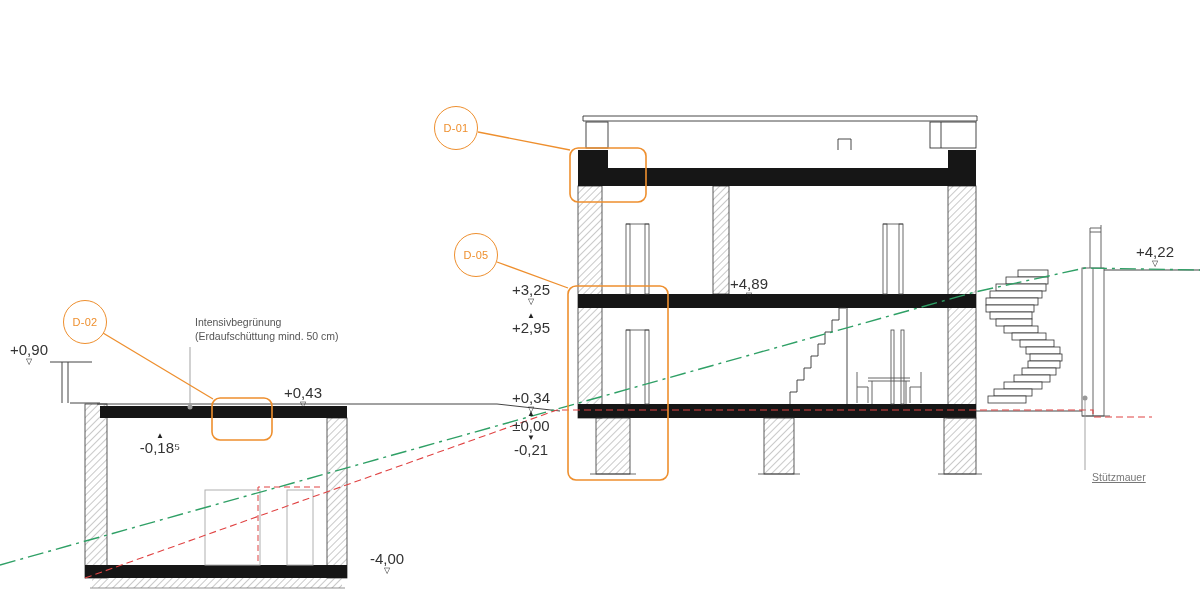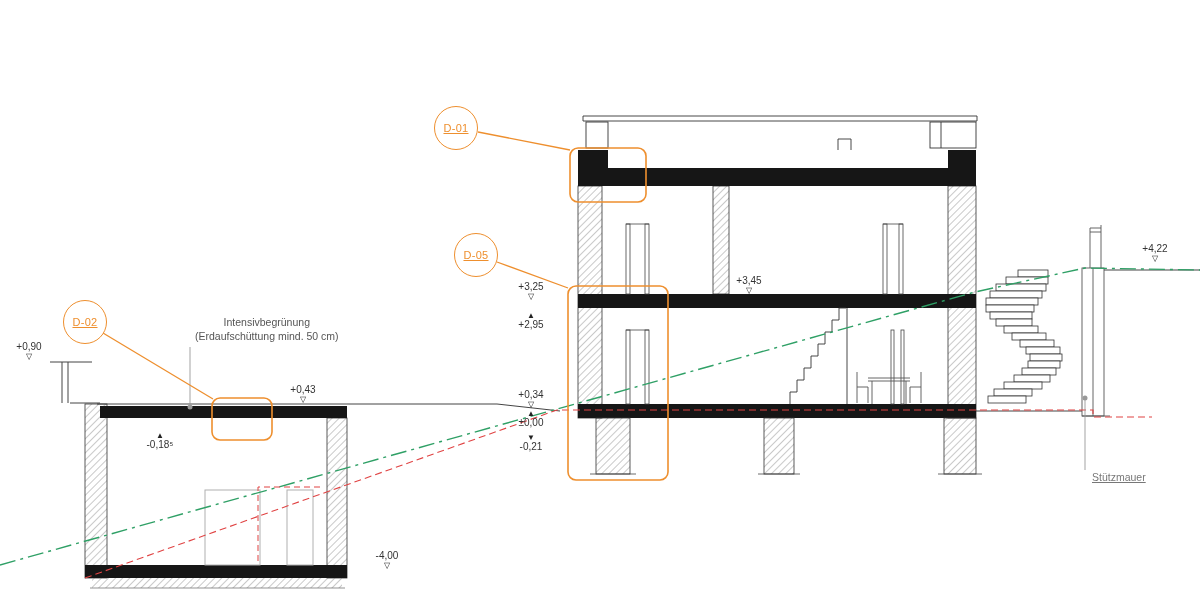--- a/index.html
+++ b/index.html
@@ -1,26 +1,26 @@
 <!DOCTYPE html>
 <html><head>
 <meta charset="utf-8">
 <style>
   html,body{margin:0;padding:0;background:#fff;}
   .canvas{position:relative;width:1200px;height:600px;background:#fff;overflow:hidden;
           font-family:"Liberation Sans",sans-serif;}
   .canvas svg{position:absolute;left:0;top:0;}
   .dmark{position:absolute;width:44px;height:44px;border:1.6px solid #EE8F2E;border-radius:50%;
          display:flex;align-items:center;justify-content:center;background:#fff;
-         color:#EE8F2E;font-size:11px;letter-spacing:.3px;box-sizing:border-box;z-index:5;text-decoration:underline;}
+         color:#EE8F2E;font-size:11px;letter-spacing:.3px;box-sizing:border-box;z-index:5;}
   .lvl{position:absolute;display:flex;flex-direction:column;align-items:center;
        transform:translateX(-50%);color:#333;line-height:1.05;z-index:4;}
-  .lvl .lbl{font-size:10px;white-space:nowrap;}
+  .lvl .lbl{font-size:15px;white-space:nowrap;}
   .lvl .tri{font-size:8px;color:#222;}
-  .ann{position:absolute;font-size:10.5px;color:#555;line-height:1.3;z-index:4;white-space:nowrap;text-align:center;}
+  .ann{position:absolute;font-size:10.5px;color:#555;line-height:1.3;z-index:4;white-space:nowrap;}
   .ann.gray{color:#777;text-decoration:underline;}
 </style>
 </head>
 <body>
 
 <div class="canvas">
 
 <svg width="1200" height="600" viewBox="0 0 1200 600">
   <defs>
     <pattern id="hat" patternUnits="userSpaceOnUse" width="5" height="5" patternTransform="rotate(45 0 0)">
@@ -194,21 +194,21 @@
 </div>
 <div class="lvl" style="left:531px;top:410px">
   <span class="tri">▲</span>
   <span class="lbl">±0,00</span>
 </div>
 <div class="lvl" style="left:531px;top:434px">
   <span class="tri">▼</span>
   <span class="lbl">-0,21</span>
 </div>
 <div class="lvl" style="left:749px;top:276px">
-  <span class="lbl">+3,45</span>
+  <span class="lbl">+4,89</span>
   <span class="tri">▽</span>
 </div>
 <div class="lvl" style="left:1155px;top:244px">
   <span class="lbl">+4,22</span>
   <span class="tri">▽</span>
 </div>
 <div class="lvl" style="left:387px;top:551px">
   <span class="lbl">-4,00</span>
   <span class="tri">▽</span>
 </div>

